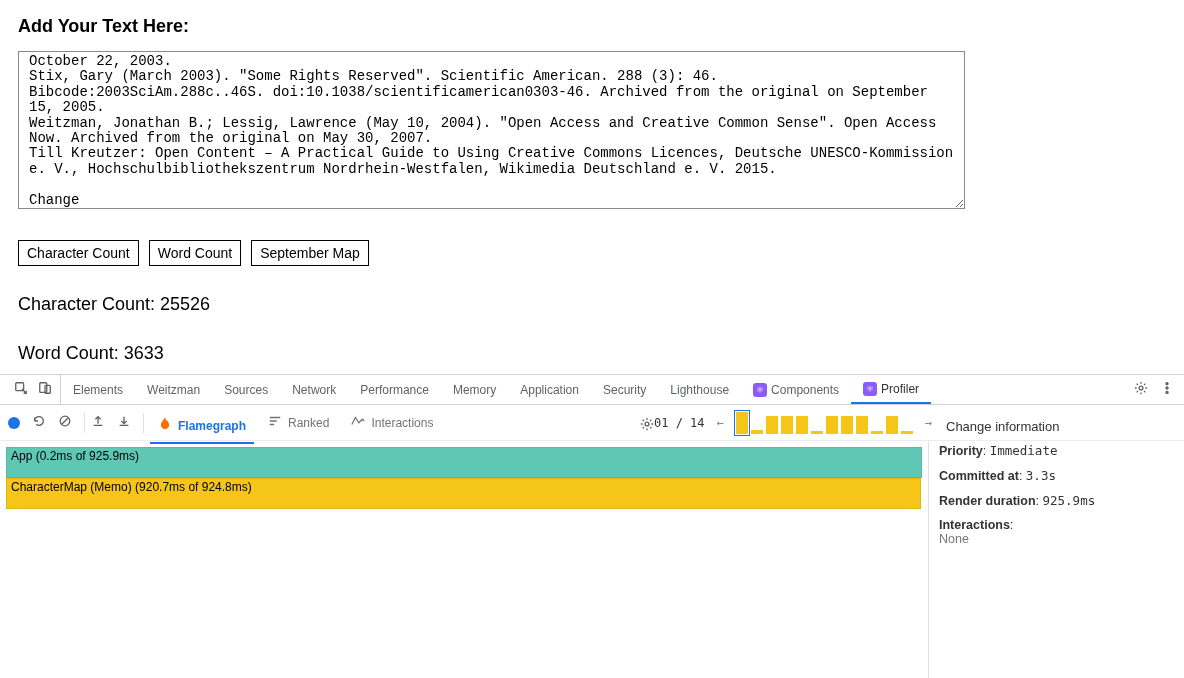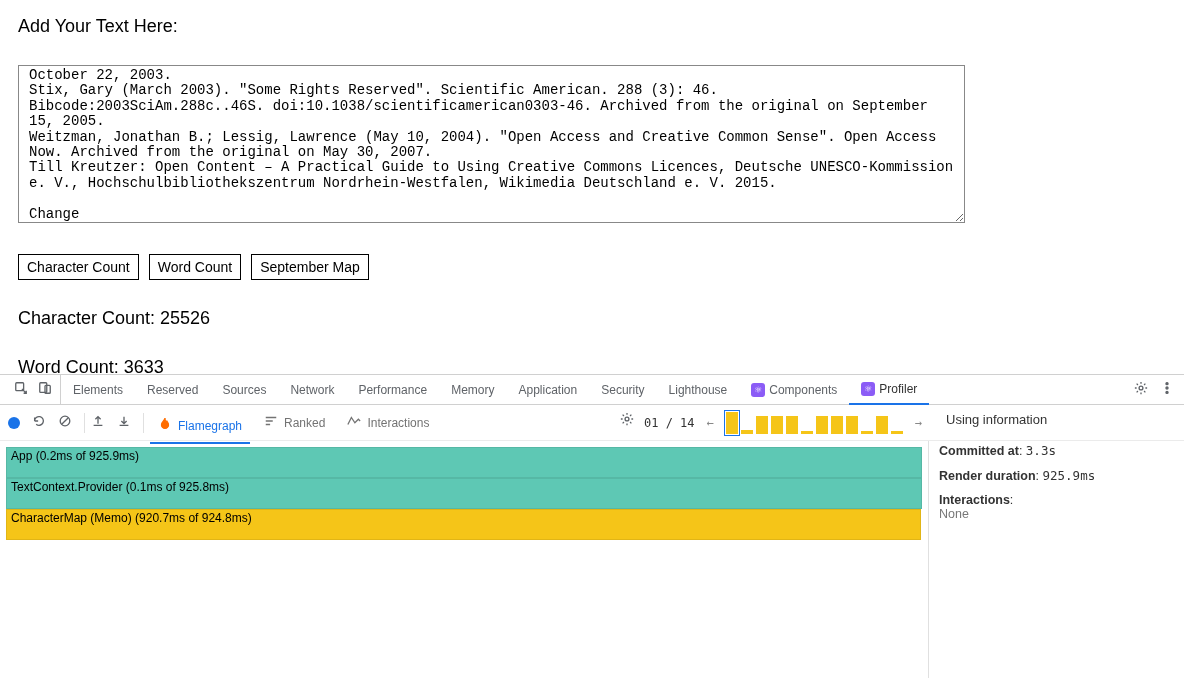--- a/index.html
+++ b/index.html
@@ -10,22 +10,22 @@
     background: #fff;
     width: 1184px;
     height: 678px;
     overflow: hidden;
   }
   .app-top {
     padding: 16px 18px 0 18px;
   }
   .heading {
     font-size: 18px;
-    font-weight: 400;
-    margin-bottom: 28px;
+    font-weight: 700;
+    margin-bottom: 14px;
   }
   textarea.text-input {
     width: 947px;
     height: 158px;
     font-family: "Courier New", monospace;
     font-size: 14px;
     line-height: 1.1;
     padding: 2px 10px;
     border: 1px solid #888;
     resize: both;
@@ -58,21 +58,20 @@
     right: 0;
     bottom: 0;
     border-top: 1px solid #d0d0d0;
     background: #fff;
     display: flex;
     flex-direction: column;
   }
   .dt-tabs {
     height: 30px;
     display: flex;
-    align-items: center;
     border-bottom: 1px solid #d0d0d0;
     font-size: 12px;
     color: #5f6368;
     padding-left: 6px;
   }
   .dt-left-icons {
     display: flex;
     align-items: center;
     gap: 10px;
     padding: 0 8px;
@@ -142,27 +141,27 @@
     gap: 6px;
     padding: 6px 8px;
     cursor: pointer;
     color: #737373;
   }
   .prof-subtab.active {
     color: #1a73e8;
     border-bottom: 2px solid #1a73e8;
     margin-bottom: -10px;
     padding-bottom: 8px;
+    font-weight: bold;
   }
   .flame-icon { color: #ff6d00; }
   .prof-right {
     margin-left: auto;
     display: flex;
-    align-items: flex-start;
-    gap: 10px;
+    align-items: flex-end;
     color: #5f6368;
   }
   .commit-nav {
     display: flex;
     align-items: center;
     gap: 8px;
     font-family: monospace;
     font-size: 12px;
     color: #333;
   }
@@ -251,21 +250,21 @@
           </svg>
       </span>
       <span>
         <svg class="icon-svg" viewBox="0 0 16 16">
             <rect x="2" y="2" width="8" height="11" rx="1"></rect>
             <rect x="8" y="5" width="6" height="9" rx="1"></rect>
           </svg>
       </span>
     </div>
     <div class="dt-tab">Elements</div>
-    <div class="dt-tab">Reserved</div>
+    <div class="dt-tab">Weitzman</div>
     <div class="dt-tab">Sources</div>
     <div class="dt-tab">Network</div>
     <div class="dt-tab">Performance</div>
     <div class="dt-tab">Memory</div>
     <div class="dt-tab">Application</div>
     <div class="dt-tab">Security</div>
     <div class="dt-tab">Lighthouse</div>
     <div class="dt-tab">
       <span class="react-badge">⚛</span>
       <span>Components</span>
@@ -362,29 +361,29 @@
             <div class="commit-bar" style="height: 3px;"></div>
             <div class="commit-bar" style="height: 18px;"></div>
             <div class="commit-bar" style="height: 18px;"></div>
             <div class="commit-bar" style="height: 18px;"></div>
             <div class="commit-bar" style="height: 3px;"></div>
             <div class="commit-bar" style="height: 18px;"></div>
             <div class="commit-bar" style="height: 3px;"></div>
           </div>
         <span class="arrow-btn">→</span>
       </div>
-      <div style="width:240px;padding-left:10px;color:#333;font-size:13px">Using information</div>
+      <div style="width:240px;padding-left:10px;color:#333;font-size:13px">Change information</div>
     </div>
   </div>
 
   <div class="prof-body">
     <div class="flame-col" id="flame-rows">
         <div class="flame-row flame-teal" style="width: 100%;">App (0.2ms of 925.9ms)</div>
-        <div class="flame-row flame-teal" style="width: 99.99%;">TextContext.Provider (0.1ms of 925.8ms)</div>
         <div class="flame-row flame-yellow" style="width: 99.88%;">CharacterMap (Memo) (920.7ms of 924.8ms)</div>
       </div>
     <div class="commit-panel">
+      <div class="kv"><b>Priority</b>: <span class="mono">Immediate</span></div>
       <div class="kv"><b>Committed at</b>: <span class="mono">3.3s</span></div>
       <div class="kv"><b>Render duration</b>: <span class="mono">925.9ms</span></div>
       <div class="kv"><b>Interactions</b>:<br><span style="color:#777">None</span></div>
     </div>
   </div>
 </div>
 
 </body></html>

